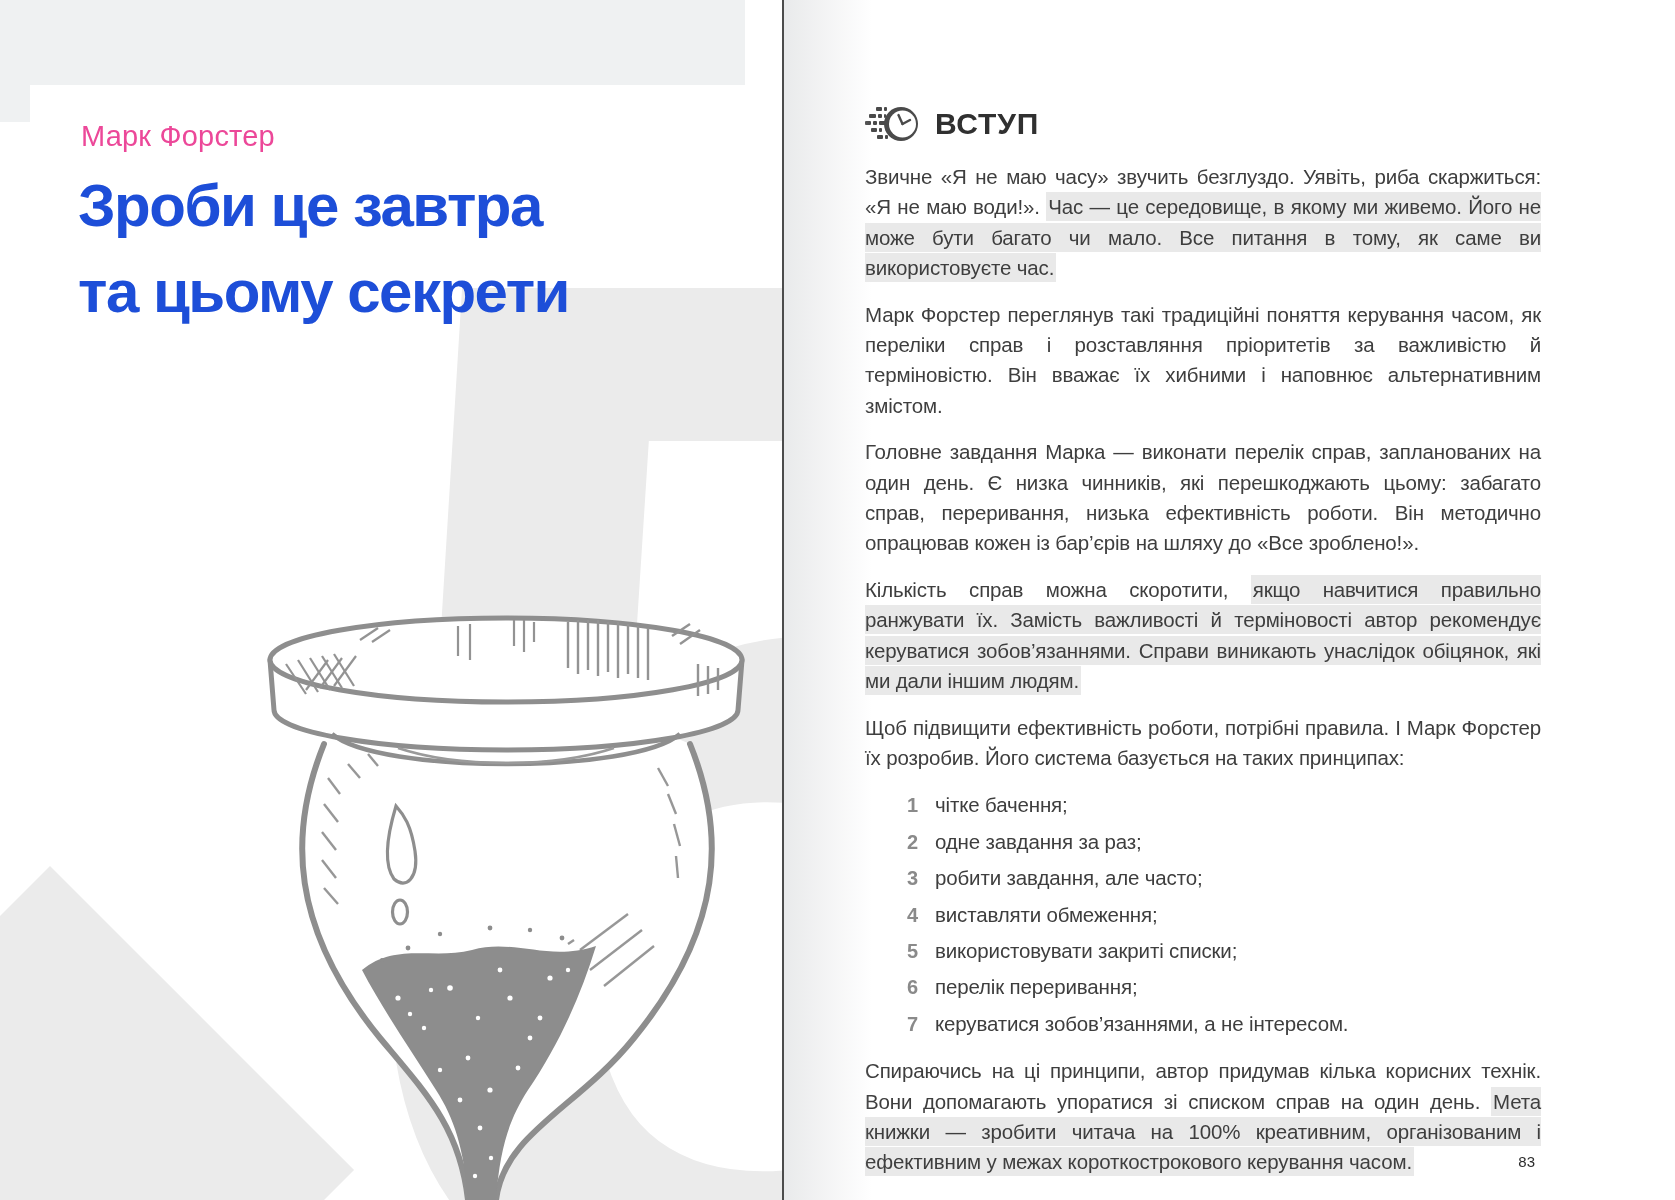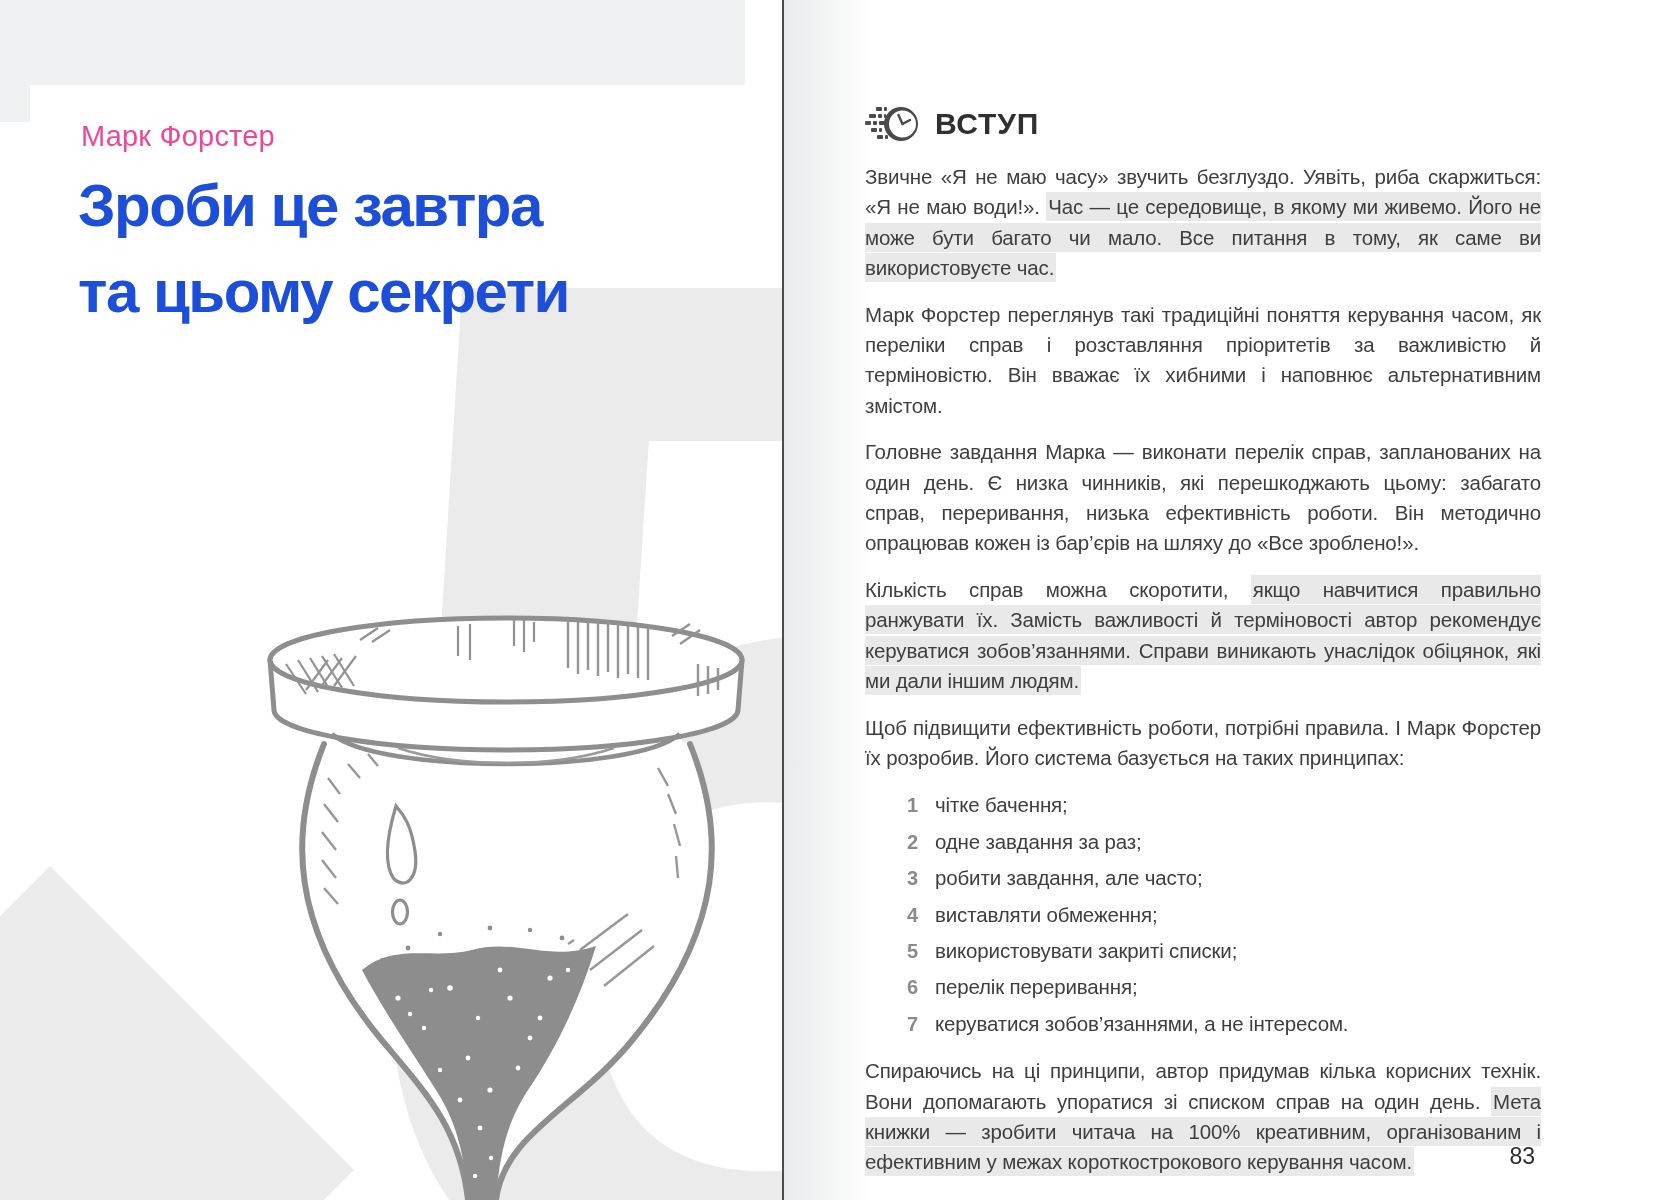--- a/index.html
+++ b/index.html
@@ -64,21 +64,21 @@
   .plist-item{
     display:flex;align-items:baseline;
     padding-left:42px;margin-bottom:6px;
     font-size:20.5px;line-height:30.4px;color:#3e3e3e;letter-spacing:-0.15px;
   }
   .plist-num{
     flex:0 0 28px;font-weight:700;color:#8a8a8a;font-size:20px;
   }
   .page-number{
     position:absolute;right:140px;bottom:30px;
-    font-size:23px;color:#2d2d2d;
+    font-size:15px;color:#2d2d2d;
   }
 </style>
 </head>
 <body>
 
 <div class="book">
 
   <div class="page-left">
     <div class="top-band"></div>
     <div class="top-band-tab"></div>

